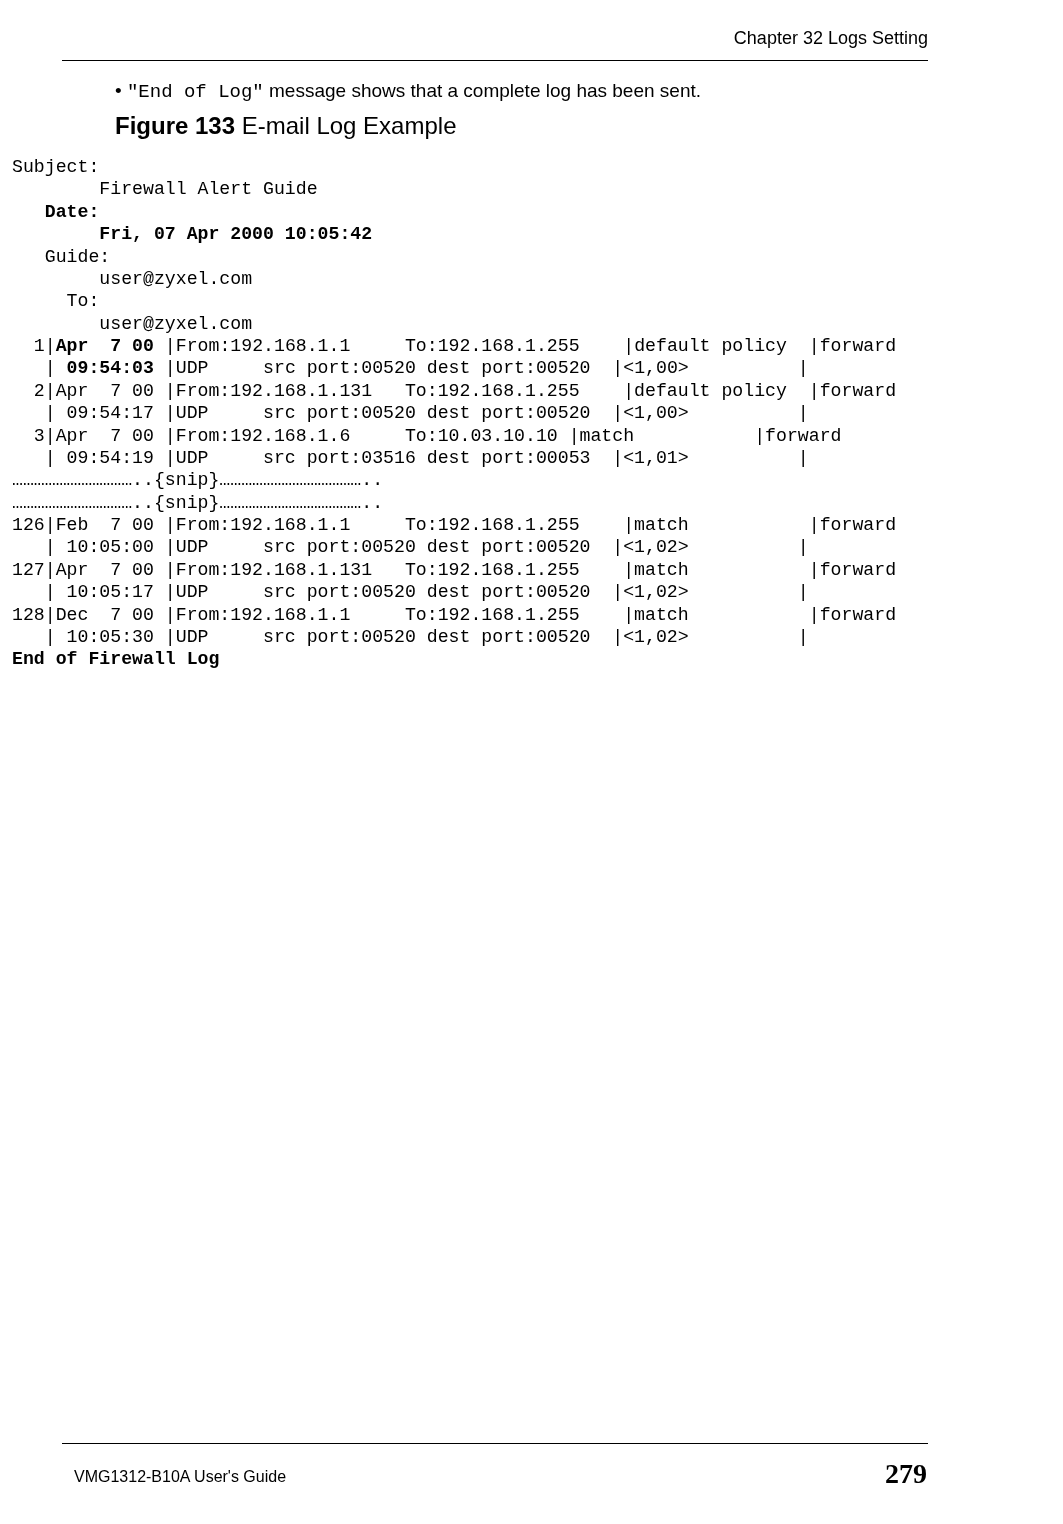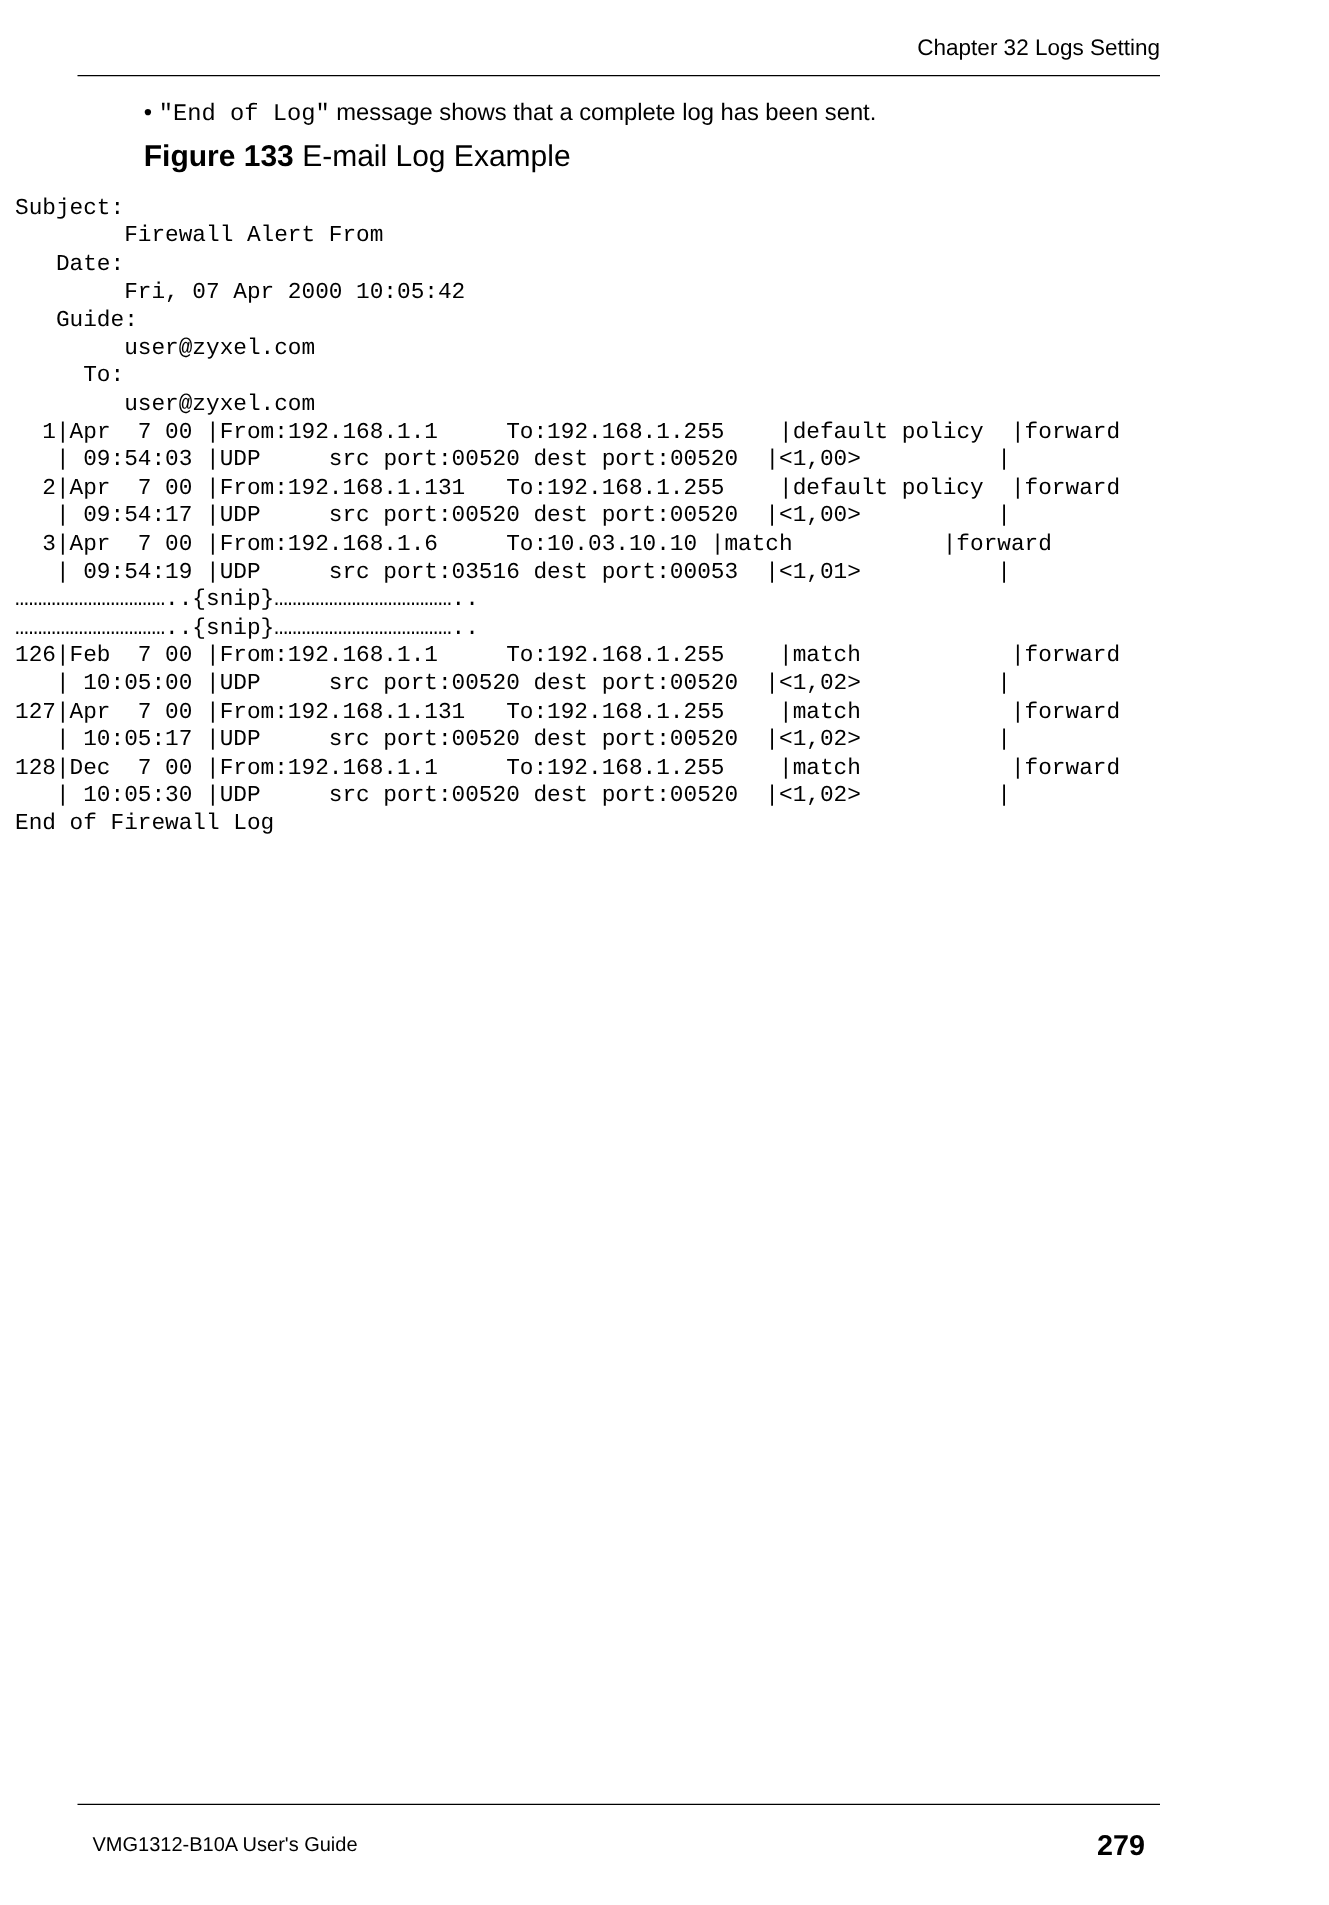--- a/index.html
+++ b/index.html
@@ -59,21 +59,21 @@
       position: absolute;
       top: 156px;
       left: 12px;
       right: 12px;
       font-family: 'Courier New', Courier, monospace;
       font-size: 18.2px;
       white-space: pre;
       line-height: 1.23;
     }
     .log-block .b {
-      font-weight: normal;
+      font-weight: bold;
     }
     .footer {
       position: absolute;
       bottom: 38px;
       left: 62px;
       right: 62px;
       height: 34px;
     }
     .hr-bottom {
       position: absolute;
@@ -84,44 +84,45 @@
       border-top: 1.5px solid #000;
     }
     .footer-left {
       position: absolute;
       left: 12px;
       bottom: 0;
       font-size: 16px;
     }
     .footer-right {
       position: absolute;
-      right: 12px;
+      right: 1px;
       bottom: -4px;
-      font-size: 23px;
+      font-size: 28px;
       font-weight: bold;
+      font-family: Liberation Serif, serif;
     }
   </style>
 </head>
 <body>
 
 <div class="page">
 
   <div class="header-right">Chapter 32 Logs Setting</div>
   <hr class="hr-top">
 
   <div class="body-text">
     <span>• </span><span class="code-inline">"End of Log"</span><span> message shows that a complete log has been sent.</span>
   </div>
 
   <div class="figure-line">
     <b>Figure 133</b><span>   E-mail Log Example</span>
   </div>
 
   <div class="log-block"><span>Subject: </span>
-<span>        Firewall Alert From </span>
+<span>        Firewall Alert Guide </span>
 <span class="b">   Date: </span>
 <span class="b">        Fri, 07 Apr 2000 10:05:42</span>
 <span>   Guide: </span>
 <span>        user@zyxel.com</span>
 <span>     To: </span>
 <span>        user@zyxel.com</span>
 <span>  1|<span class="b">Apr  7 00</span> |From:192.168.1.1     To:192.168.1.255    |default policy  |forward</span>
 <span>   | <span class="b">09:54:03</span> |UDP     src port:00520 dest port:00520  |&lt;1,00&gt;          |         </span>
 <span>  2|Apr  7 00 |From:192.168.1.131   To:192.168.1.255    |default policy  |forward</span>
 <span>   | 09:54:17 |UDP     src port:00520 dest port:00520  |&lt;1,00&gt;          |         </span>

